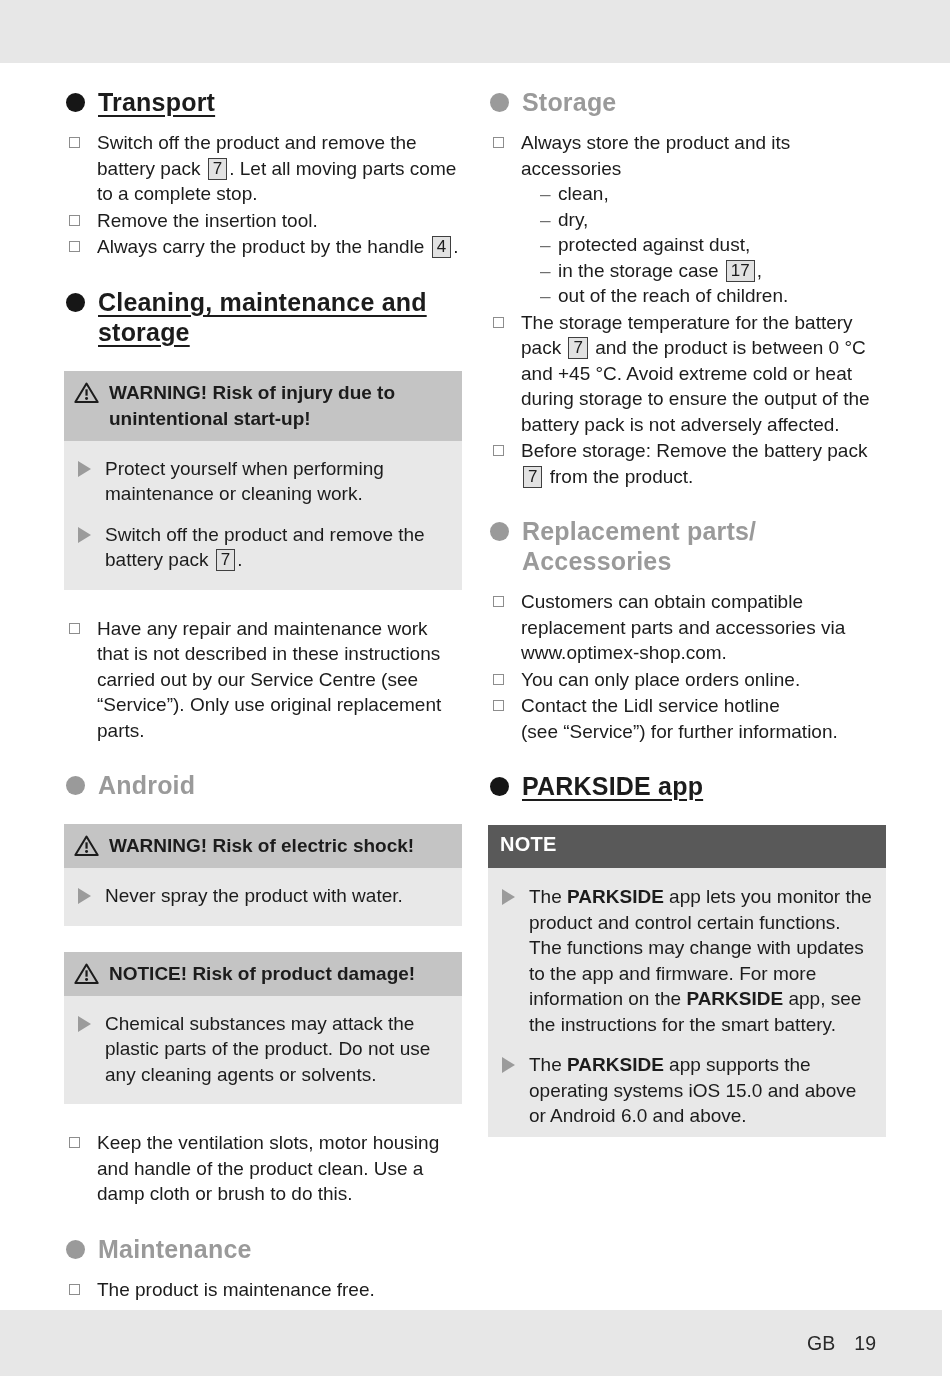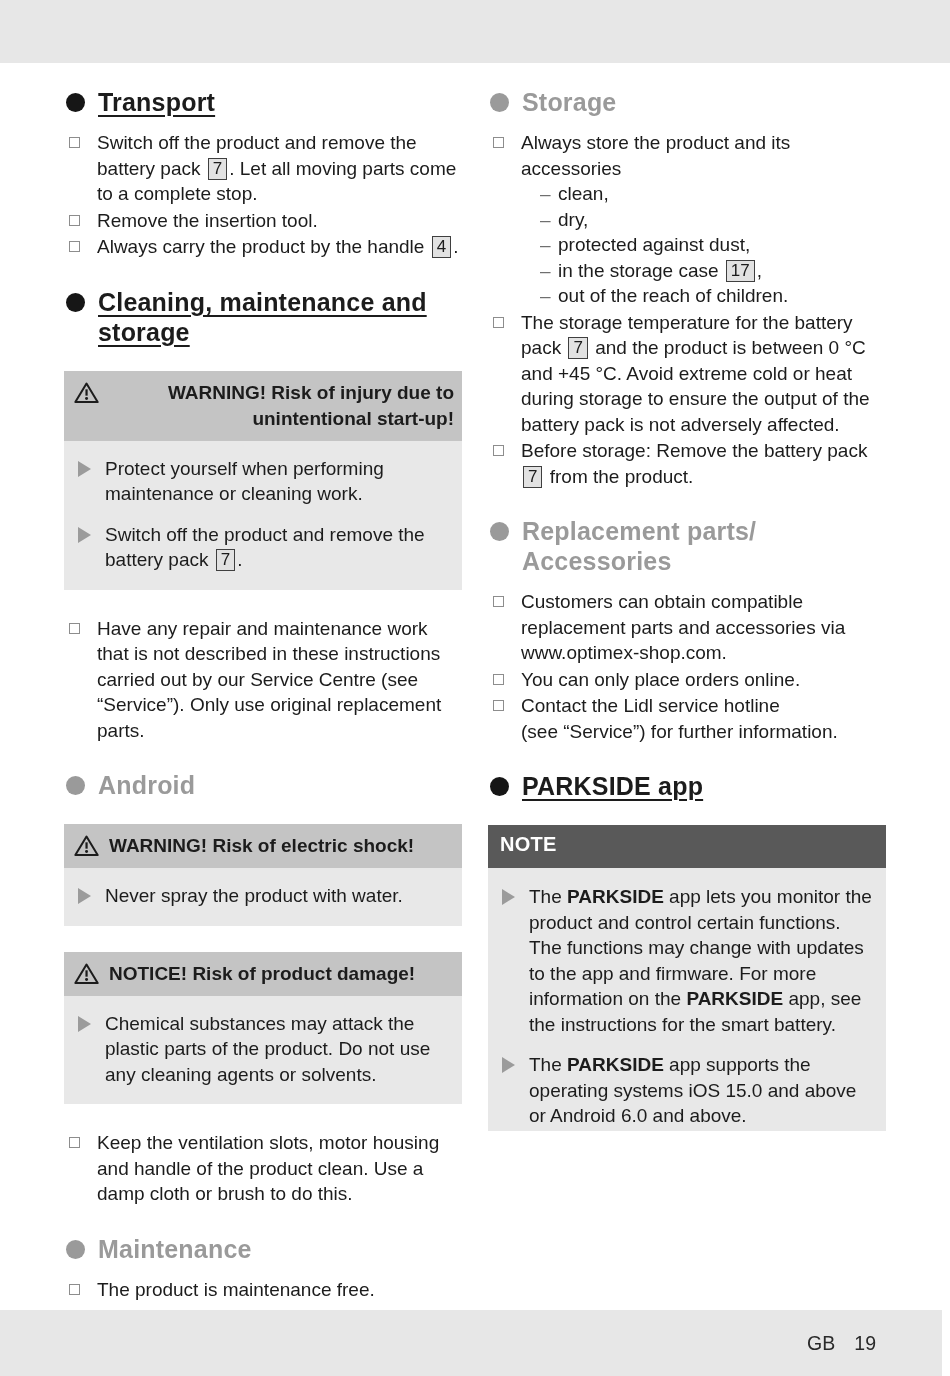--- a/index.html
+++ b/index.html
@@ -71,21 +71,21 @@
 
   
   .alertbox { margin: 24px 0 26px; }
   .alert-header {
     background: var(--alert-header-bg, #c4c4c4);
     display: flex; gap: 10px;
     padding: 9px 8px 9px 10px;
   }
   .warn-icon { flex: none; width: 25px; margin-top: 1px; }
   .warn-icon svg { width: 25px; height: 23px; display: block; }
-  .alert-header-text { font-weight: bold; font-size: 19px; line-height: 26px; text-align: right; }
+  .alert-header-text { font-weight: bold; font-size: 19px; line-height: 26px; }
   .alert-body {
     background: var(--panel-bg, #e8e8e8);
     padding: 15px 10px 17px 12px;
   }
   .arrow-item { display: flex; margin-bottom: 15px; }
   .arrow-item:last-child { margin-bottom: 0; }
   .arrow-icon {
     flex: none; width: 0; height: 0; margin: 5px 0 0 2px;
     border-left: 13px solid #9b9b9b;
     border-top: 8px solid transparent;
@@ -95,21 +95,21 @@
 
   
   .notebox { margin: 24px 0 26px; }
   .note-header {
     background: var(--note-header-bg, #595959);
     color: #ffffff; font-weight: bold;
     font-size: 20px; line-height: 24px;
     padding: 7px 12px 12px;
     letter-spacing: 0.3px;
   }
-  .note-body { background: var(--panel-bg, #e8e8e8); padding: 16px 10px 2px 12px; }
+  .note-body { background: var(--panel-bg, #e8e8e8); padding: 16px 10px 8px 12px; }
 
   strong.b { font-weight: bold; }
 </style>
 </head>
 <body style="--band-bg: #e7e7e7; --panel-bg: #e8e8e8; --alert-header-bg: #c4c4c4; --note-header-bg: #595959; --muted-heading: #9a9a9a; --ref-bg: #e2e2e2;">
 
 <div class="page">
   <div class="band top-band"></div>
 
   <div class="content">

